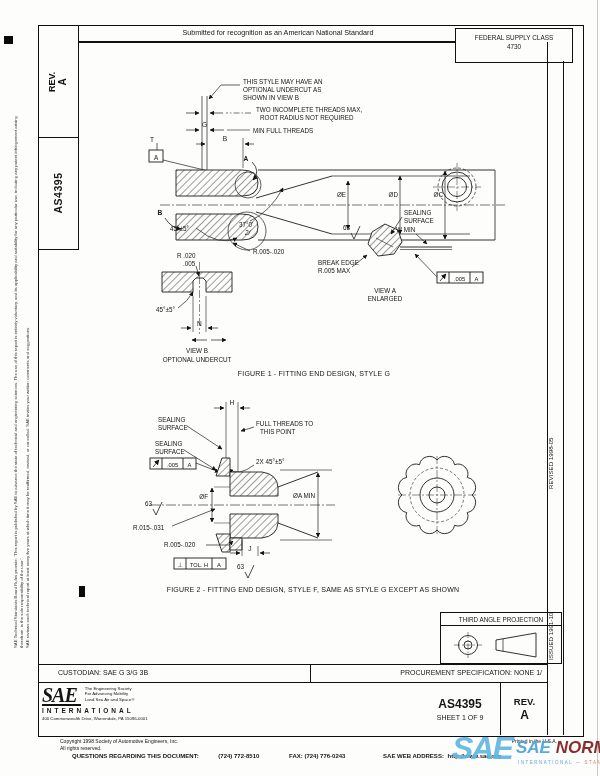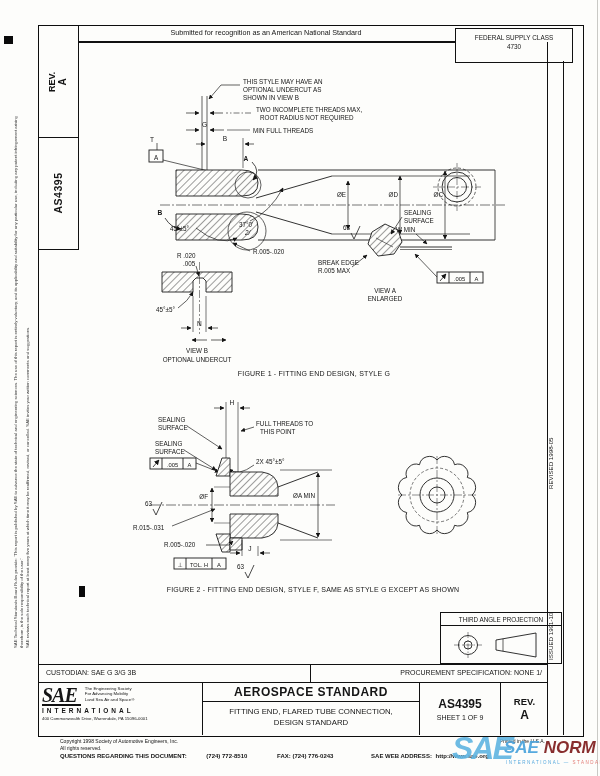--- a/index.html
+++ b/index.html
@@ -2,21 +2,21 @@
 <html><head>
 <meta charset="utf-8">
 <style>
   html,body{margin:0;padding:0;background:#e8e8e6;}
   .page{position:relative;width:600px;height:776px;background:#fdfdfb;font-family:"Liberation Sans",sans-serif;color:#151515;overflow:hidden;}
   .abs{position:absolute;}
   .ln{position:absolute;background:#111;}
   .frame{position:absolute;border:1.6px solid #0d0d0d;}
   .ctr{display:flex;align-items:center;justify-content:center;}
   .vtext{transform:rotate(-90deg);white-space:nowrap;}
-  .nw{white-space:nowrap;}
+  .nw{white-space:nowrap;padding-left:12px;}
   svg text{font-family:"Liberation Sans",sans-serif;font-size:6.3px;fill:#151515;}
   svg text.cap{font-size:7px;letter-spacing:.2px;}
   svg text.dl{font-size:6.6px;}
   svg text.it{font-style:italic;}
   .tb-cell{position:absolute;top:0;height:100%;box-sizing:border-box;}
   .disc{font-size:4.3px;color:#3a3a3a;line-height:1.3;width:548px;}
   .wm-sae{font-style:italic;font-weight:bold;color:#62b6e2;letter-spacing:-2px;}
   .wm-norm-b{color:#4aa3dc;font-weight:bold;font-style:italic;}
   .wm-norm-r{color:#7f1d1d;font-weight:bold;font-style:italic;}
   .wm-sub{color:#4aa3dc;font-size:4.5px;letter-spacing:1.5px;}
@@ -81,25 +81,20 @@
         <div style="margin-left:4px;font-size:4.3px;line-height:1.25;">
           <div>The Engineering Society</div>
           <div>For Advancing Mobility</div>
           <div>Land Sea Air and Space®</div>
         </div>
       </div>
       <div style="font-size:6.5px;font-weight:bold;letter-spacing:3px;margin-top:1px;">INTERNATIONAL</div>
       <div style="font-size:4.3px;margin-top:2px;">400 Commonwealth Drive, Warrendale, PA 15096-0001</div>
     </div>
 
-    <div class="tb-cell" style="left:164px;width:218px;border-left:1.2px solid #111;border-right:1.2px solid #111;">
-      <div style="font-size:12px;font-weight:bold;text-align:center;letter-spacing:.5px;border-bottom:1.2px solid #111;padding:2px 0;">AEROSPACE STANDARD</div>
-      <div style="font-size:7.8px;text-align:center;margin-top:5px;">FITTING END, FLARED TUBE CONNECTION,</div>
-      <div style="font-size:7.8px;text-align:center;margin-top:2px;">DESIGN STANDARD</div>
-    </div>
 
     <div class="tb-cell ctr" style="left:382px;width:80px;flex-direction:column;">
       <div style="font-size:12px;font-weight:bold;">AS4395</div>
       <div style="font-size:7px;margin-top:3px;">SHEET 1 OF 9</div>
     </div>
 
     <div class="tb-cell ctr" style="left:462px;width:48px;border-left:1.2px solid #111;flex-direction:column;">
       <div style="font-size:9.5px;font-weight:bold;">REV.</div>
       <div style="font-size:12px;font-weight:bold;margin-top:1px;">A</div>
     </div>

